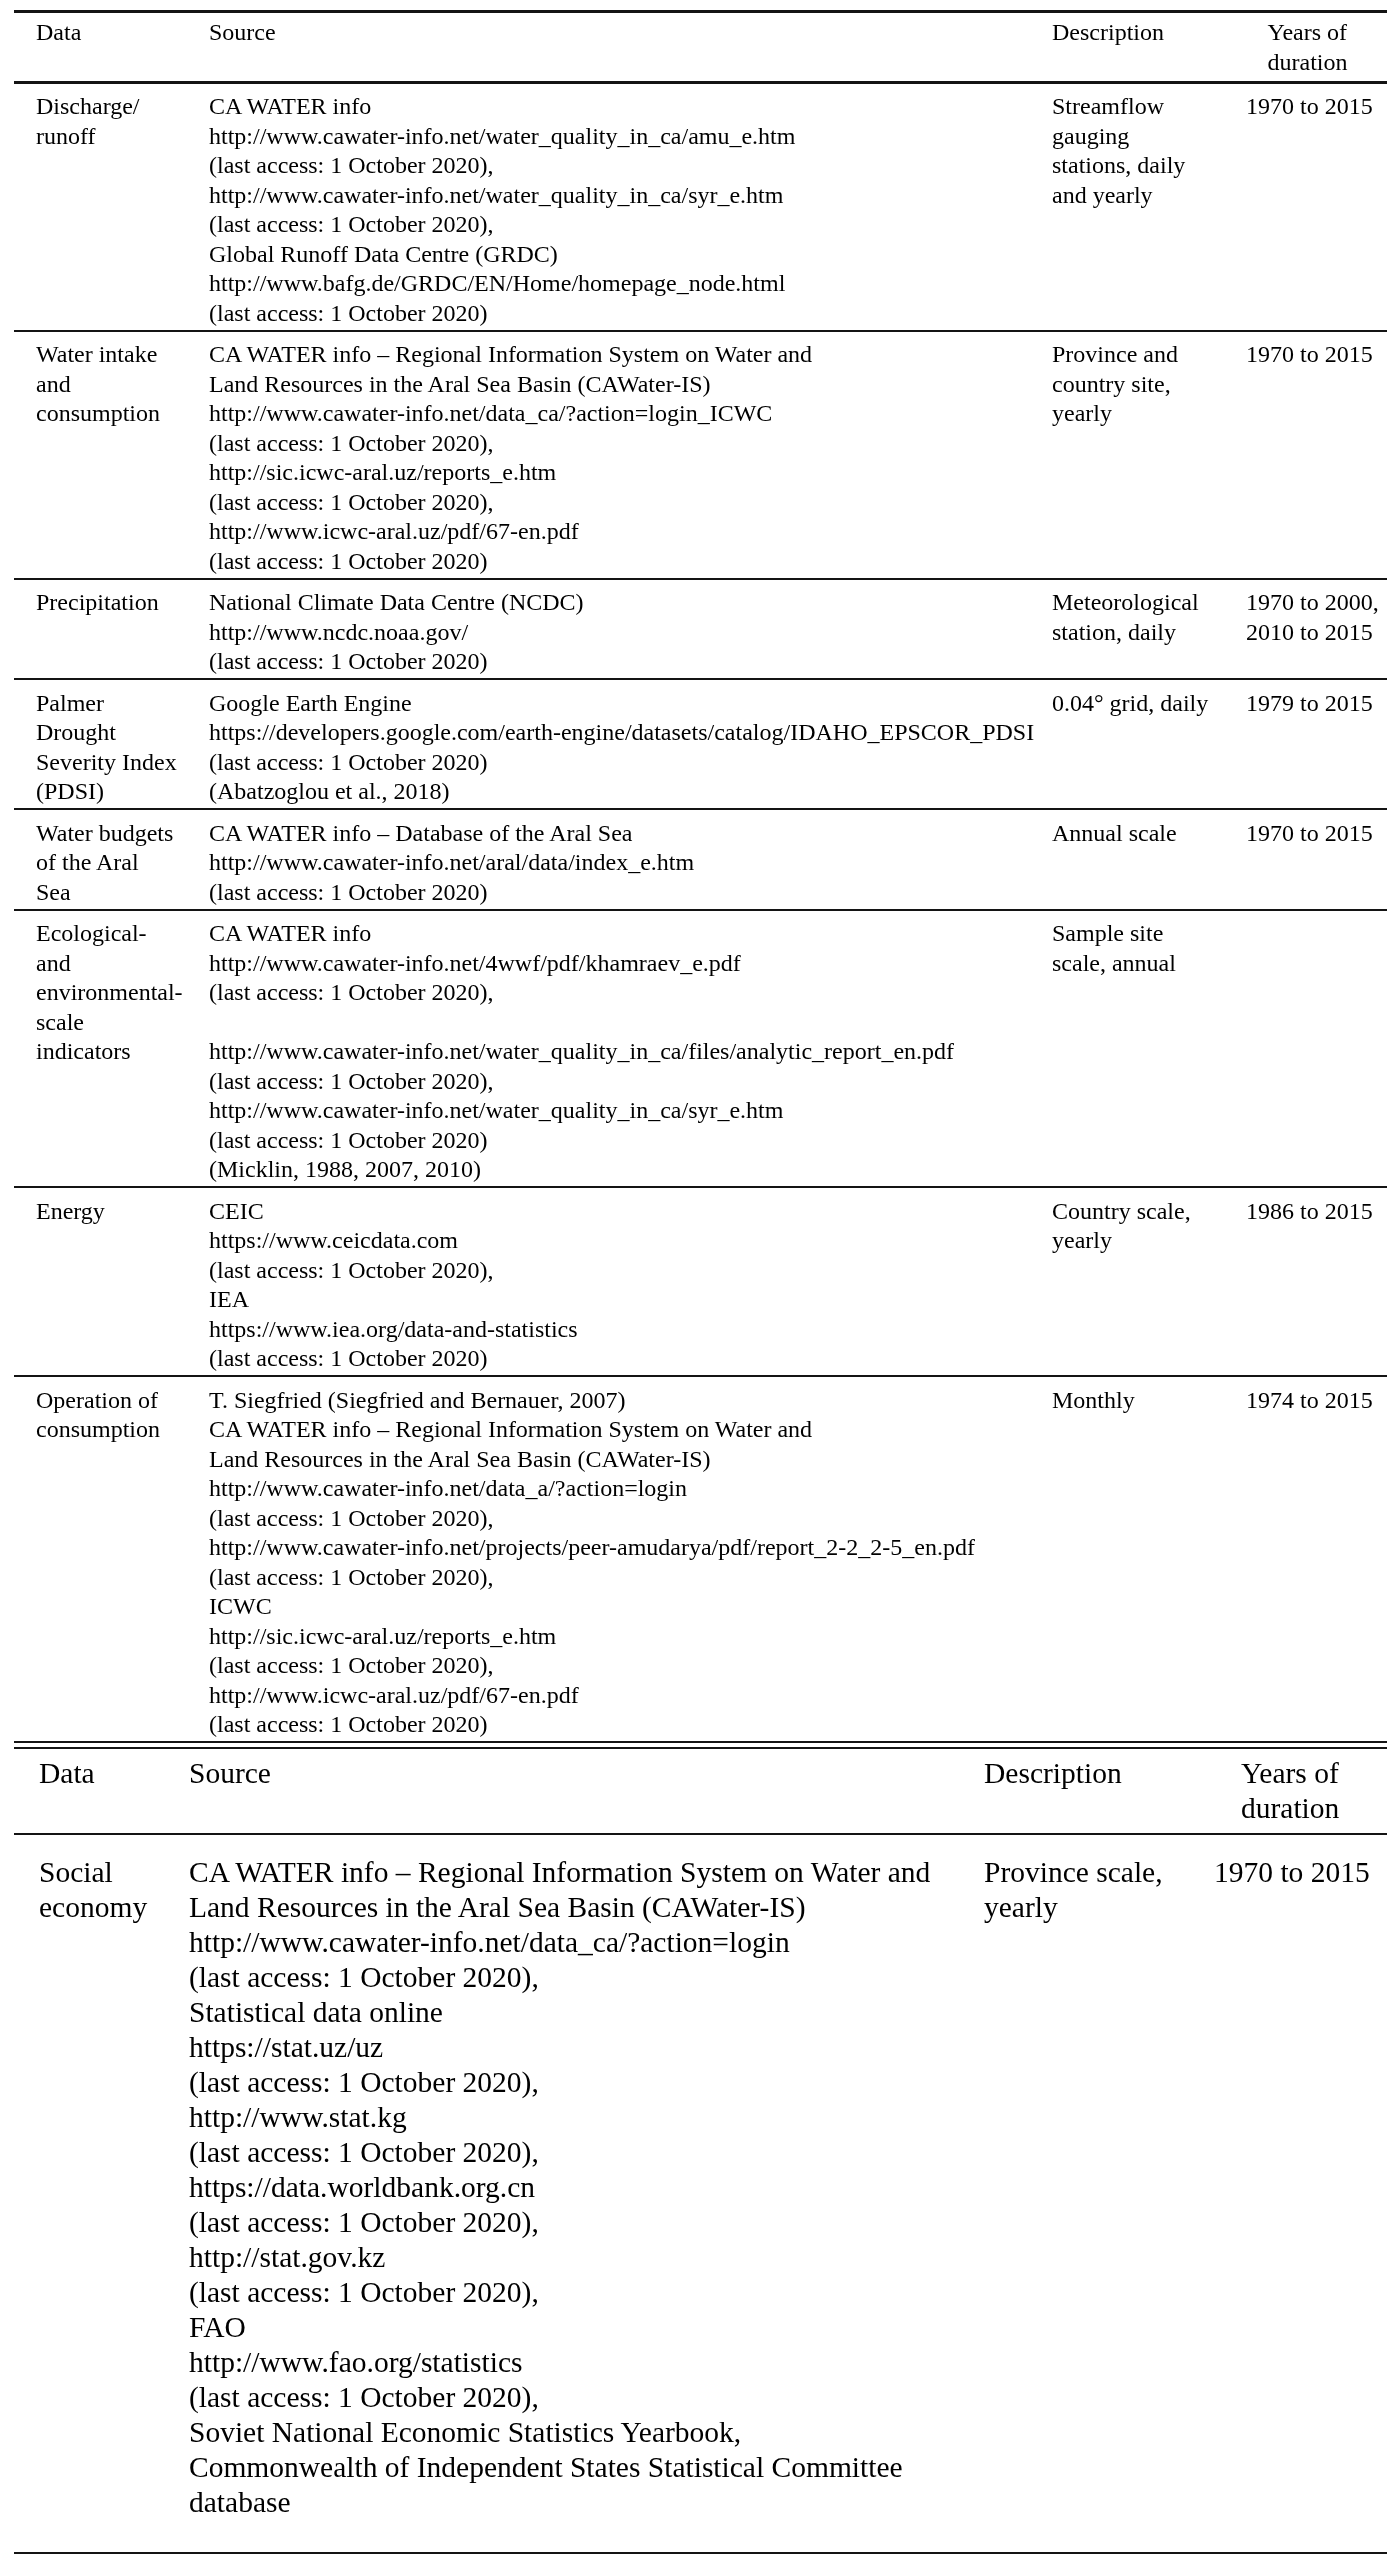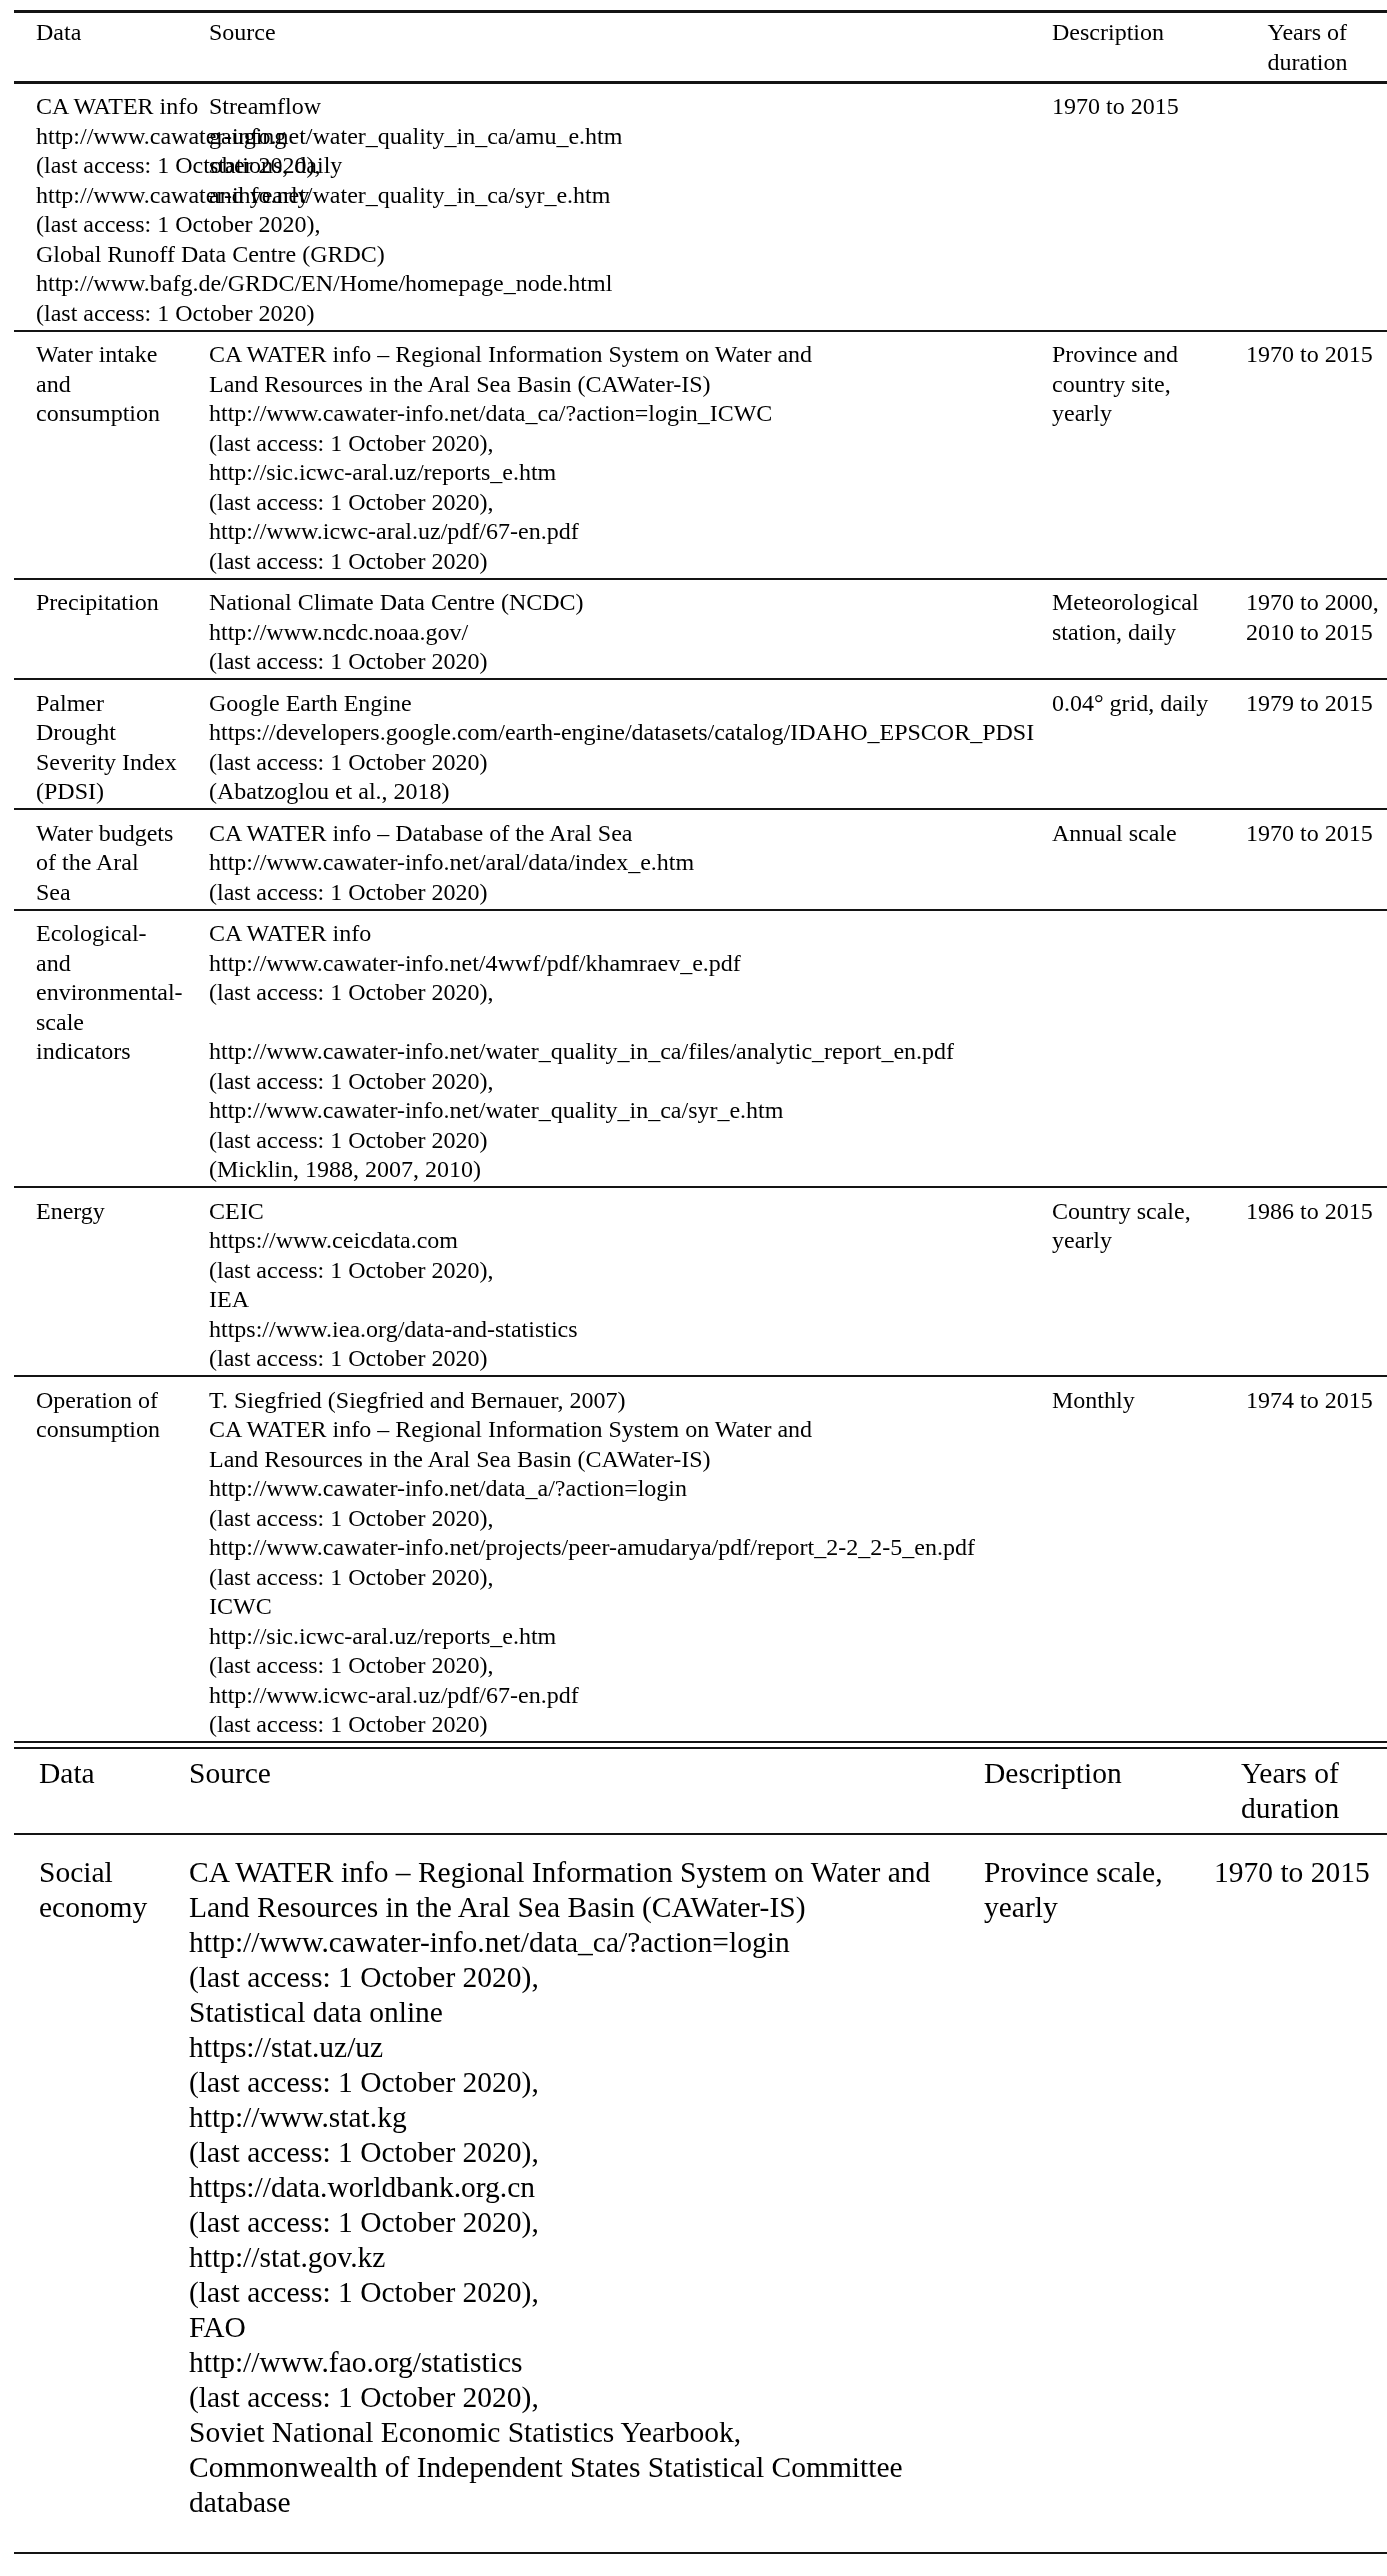--- a/index.html
+++ b/index.html
@@ -59,20 +59,22 @@
       <div class="cell">Data</div>
       <div class="cell">Source</div>
       <div class="cell">Description</div>
       <div class="cell yh">Years of
 duration</div>
     </div>
 
     <div class="rule thick"></div>
 
     <div class="trow">
+      <div class="cell">Discharge/
+runoff</div>
       <div class="cell">CA WATER info
 http://www.cawater-info.net/water_quality_in_ca/amu_e.htm
 (last access: 1 October 2020),
 http://www.cawater-info.net/water_quality_in_ca/syr_e.htm
 (last access: 1 October 2020),
 Global Runoff Data Centre (GRDC)
 http://www.bafg.de/GRDC/EN/Home/homepage_node.html
 (last access: 1 October 2020)</div>
       <div class="cell">Streamflow
 gauging
@@ -147,20 +149,22 @@
 indicators</div>
       <div class="cell">CA WATER info
 http://www.cawater-info.net/4wwf/pdf/khamraev_e.pdf
 (last access: 1 October 2020),
 
 http://www.cawater-info.net/water_quality_in_ca/files/analytic_report_en.pdf
 (last access: 1 October 2020),
 http://www.cawater-info.net/water_quality_in_ca/syr_e.htm
 (last access: 1 October 2020)
 (Micklin, 1988, 2007, 2010)</div>
+      <div class="cell">Sample site
+scale, annual</div>
     </div>
     <div class="rule"></div>
 
     <div class="trow">
       <div class="cell">Energy</div>
       <div class="cell">CEIC
 https://www.ceicdata.com
 (last access: 1 October 2020),
 IEA
 https://www.iea.org/data-and-statistics

